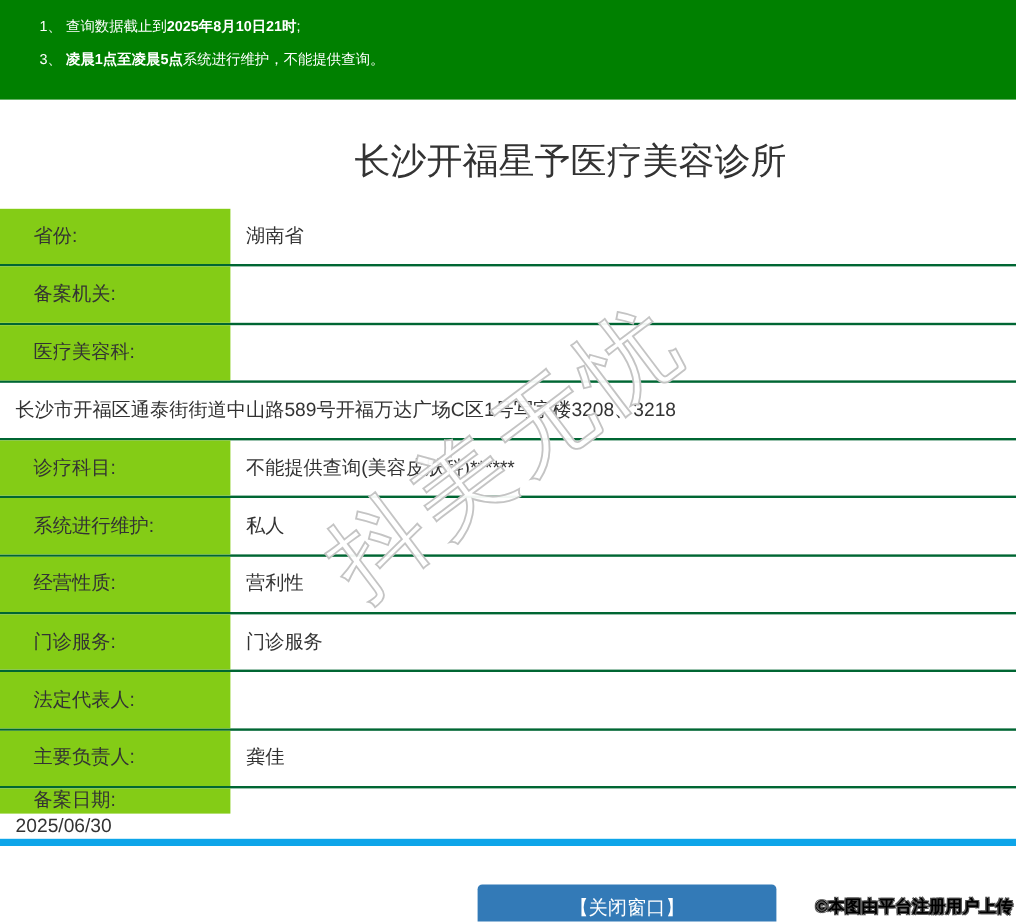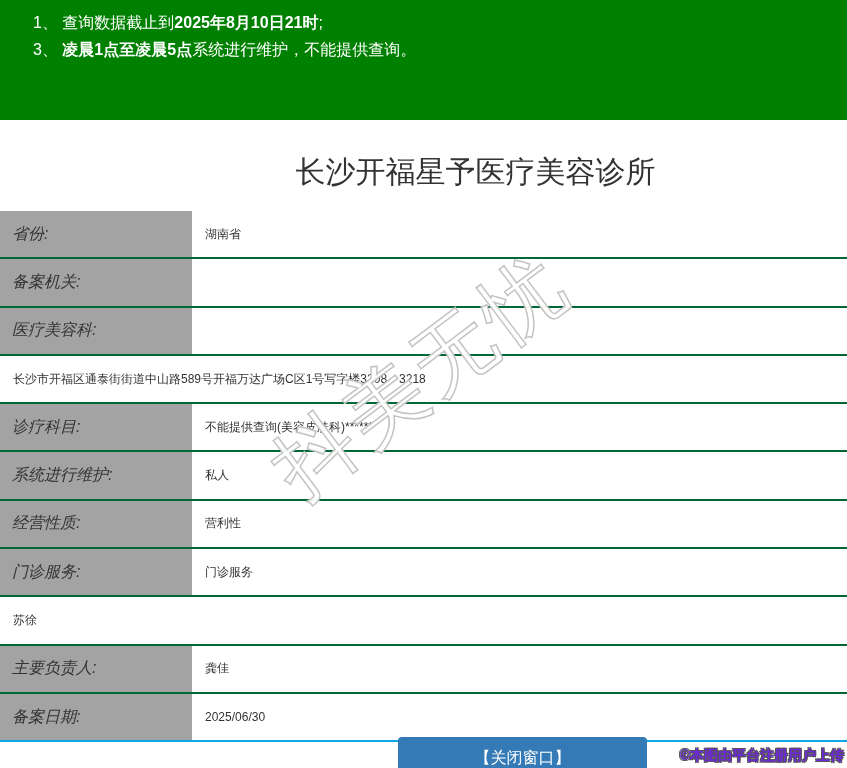--- a/index.html
+++ b/index.html
@@ -9,24 +9,24 @@
     position: relative;
     background: #ffffff;
     font-family: "Liberation Sans", "DejaVu Sans", sans-serif;
     color: #333333;
   }
 
   
   .notice {
     background: #008000;
     color: #ffffff;
-    height: 120px;
+    height: 83px;
     box-sizing: border-box;
     padding: 9px 10px 0 33px;
-    font-size: 16px;
+    font-size: 12px;
   }
   .notice-line { line-height: 27px; white-space: nowrap; }
   .notice-line .seg-bold { font-weight: bold; }
 
   
   .page-title {
     padding-top: 37px;
     font-size: 30px;
     line-height: 30px;
     color: #333333;
@@ -36,38 +36,37 @@
   }
 
   
   .info-table { margin-top: 24px; }
   .info-row {
     display: flex;
     height: 48.3px;
     box-sizing: border-box;
     border-bottom: 2px solid #006633;
   }
-  .info-row:last-child { border-bottom: 2px solid #0ea5e9; }
+  .info-row:last-child { border-bottom: 6px solid #0ea5e9; flex-direction: column; }
   .cell-label {
     width: 192px;
     flex-shrink: 0;
-    background: #a3a3a3;
+    background: #84cc16;
     display: flex;
     align-items: center;
-    padding-left: 12px;
+    padding-left: 28px;
     box-sizing: border-box;
     font-size: 16px;
-    font-style: italic;
   }
   .cell-value {
     flex: 1;
     display: flex;
     align-items: center;
     padding-left: 13px;
-    font-size: 12px;
+    font-size: 16px;
     white-space: nowrap;
   }
 
   
   .close-btn {
     position: absolute;
     left: 398px;
     top: 737px;
     width: 249px;
     height: 42px;
@@ -100,21 +99,21 @@
     pointer-events: none;
   }
 
   
   .wm-corner {
     position: absolute;
     right: 3px;
     bottom: 3px;
     font-size: 14px;
     font-weight: bold;
-    color: #6d28d9;
+    color: #000000;
     text-shadow: -1px -1px 0 #555, 1px -1px 0 #555, -1px 1px 0 #555, 1px 1px 0 #555;
     z-index: 6;
     pointer-events: none;
   }
 </style>
 </head>
 <body>
 
 <div class="notice">
   <div class="notice-line">
@@ -151,21 +150,21 @@
   </div>
   <div class="info-row">
     <div class="cell-label">经营性质:</div>
     <div class="cell-value">营利性</div>
   </div>
   <div class="info-row">
     <div class="cell-label">门诊服务:</div>
     <div class="cell-value">门诊服务</div>
   </div>
   <div class="info-row">
-    <div class="cell-value">苏徐</div>
+    <div class="cell-label">法定代表人:</div>
   </div>
   <div class="info-row">
     <div class="cell-label">主要负责人:</div>
     <div class="cell-value">龚佳</div>
   </div>
   <div class="info-row">
     <div class="cell-label">备案日期:</div>
     <div class="cell-value">2025/06/30</div>
   </div>
 </div>

